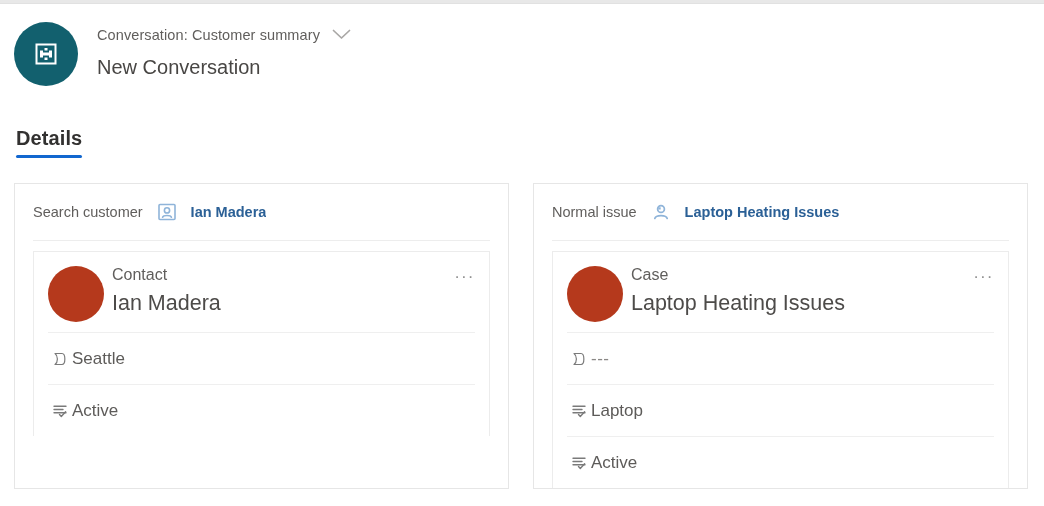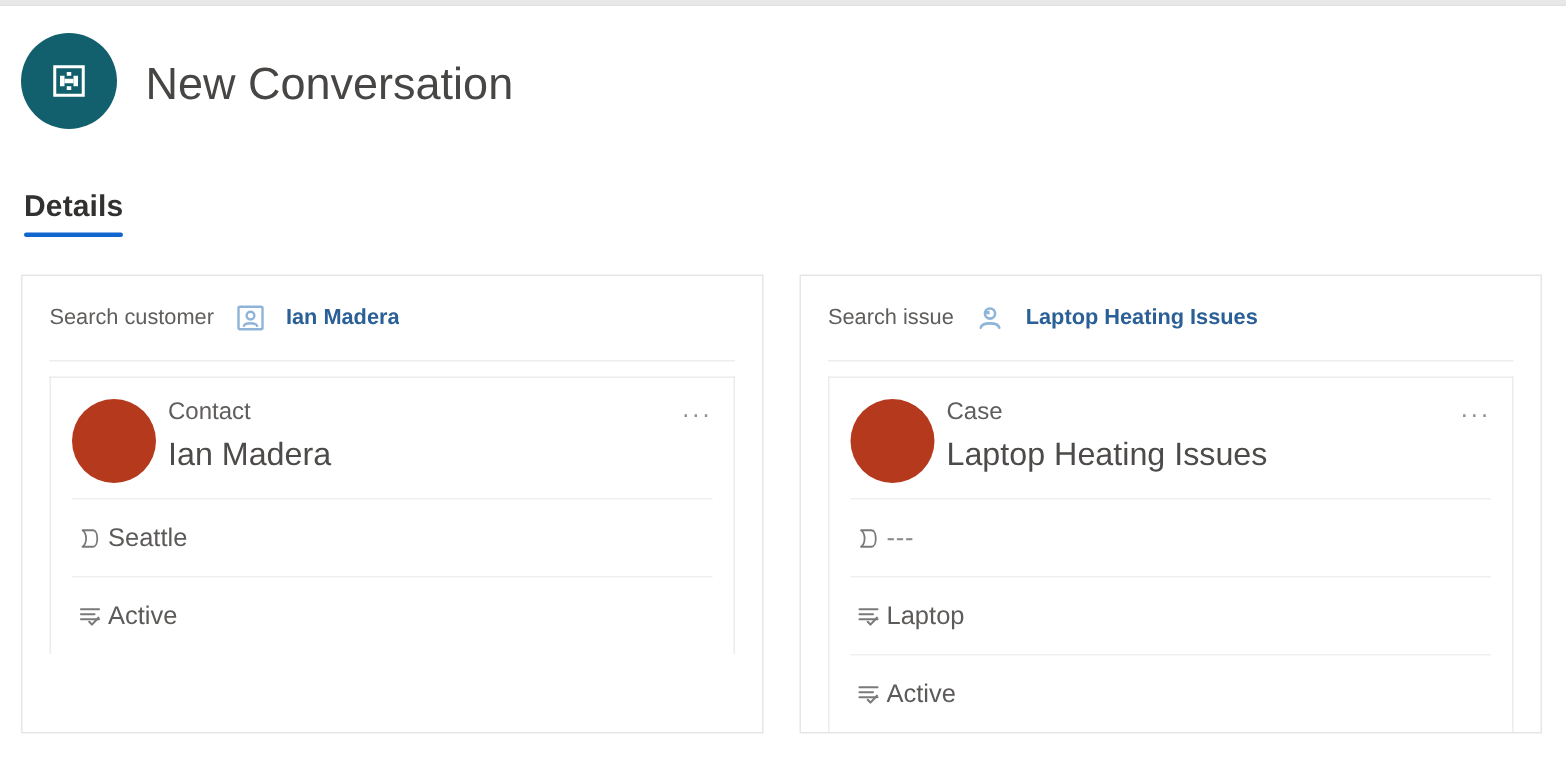--- a/index.html
+++ b/index.html
@@ -59,21 +59,21 @@
     font-size: 14.5px;
     color: #605e5c;
     letter-spacing: .1px;
     white-space: nowrap;
   }
   .chevron-down {
     display: inline-flex;
     color: #a9a7a5;
   }
   .header-title {
-    font-size: 30px;
+    font-size: 20px;
     color: #484644;
     line-height: 34px;
     margin-top: 5px;
     white-space: nowrap;
     font-weight: 400;
   }
 
   
   .tabbar {
     padding-left: 16px;
@@ -236,20 +236,28 @@
     <svg width="26" height="26" viewBox="0 0 26 26" aria-hidden="true">
       <rect x="3.5" y="3.5" width="19" height="19" fill="none" stroke="#ffffff" stroke-width="2"></rect>
       <rect x="7" y="9.5" width="3" height="7" fill="#ffffff"></rect>
       <rect x="16" y="9.5" width="3" height="7" fill="#ffffff"></rect>
       <rect x="10" y="11.5" width="6" height="3" fill="#ffffff"></rect>
       <rect x="11.5" y="7" width="3" height="2.5" fill="#ffffff"></rect>
       <rect x="11.5" y="16.5" width="3" height="2.5" fill="#ffffff"></rect>
     </svg>
   </div>
   <div class="header-text">
+    <div class="header-sub-row">
+      <span class="header-sub">Conversation: Customer summary</span>
+      <span class="chevron-down">
+        <svg width="19" height="11" viewBox="0 0 19 11" aria-hidden="true">
+          <path d="M1.5 1.5 L9.5 9 L17.5 1.5" fill="none" stroke="currentColor" stroke-width="1.7" stroke-linecap="round" stroke-linejoin="round"></path>
+        </svg>
+      </span>
+    </div>
     <div class="header-title">New Conversation</div>
   </div>
 </div>
 
 <div class="tabbar">
   <div class="tab active">Details</div>
 </div>
 
 <div class="cards">
 
@@ -297,21 +305,21 @@
           </svg>
         </span>
         <span class="field-value">Active</span>
       </div>
     </div>
   </div>
 
   <div class="card">
 
     <div class="search-row">
-      <span class="search-label">Search issue</span>
+      <span class="search-label">Normal issue</span>
       <span class="search-icon">
         <svg width="20" height="20" viewBox="0 0 20 20" aria-hidden="true">
           <circle cx="10" cy="7" r="3.4" fill="none" stroke="currentColor" stroke-width="1.7"></circle>
           <path d="M3.8 16.5 C4.8 12.6 15.2 12.6 16.2 16.5" fill="none" stroke="currentColor" stroke-width="1.7" stroke-linecap="round"></path>
           <rect x="7.3" y="5.3" width="2.4" height="2.2" fill="currentColor"></rect>
         </svg>
       </span>
       <span class="search-value">Laptop Heating Issues</span>
     </div>
 

